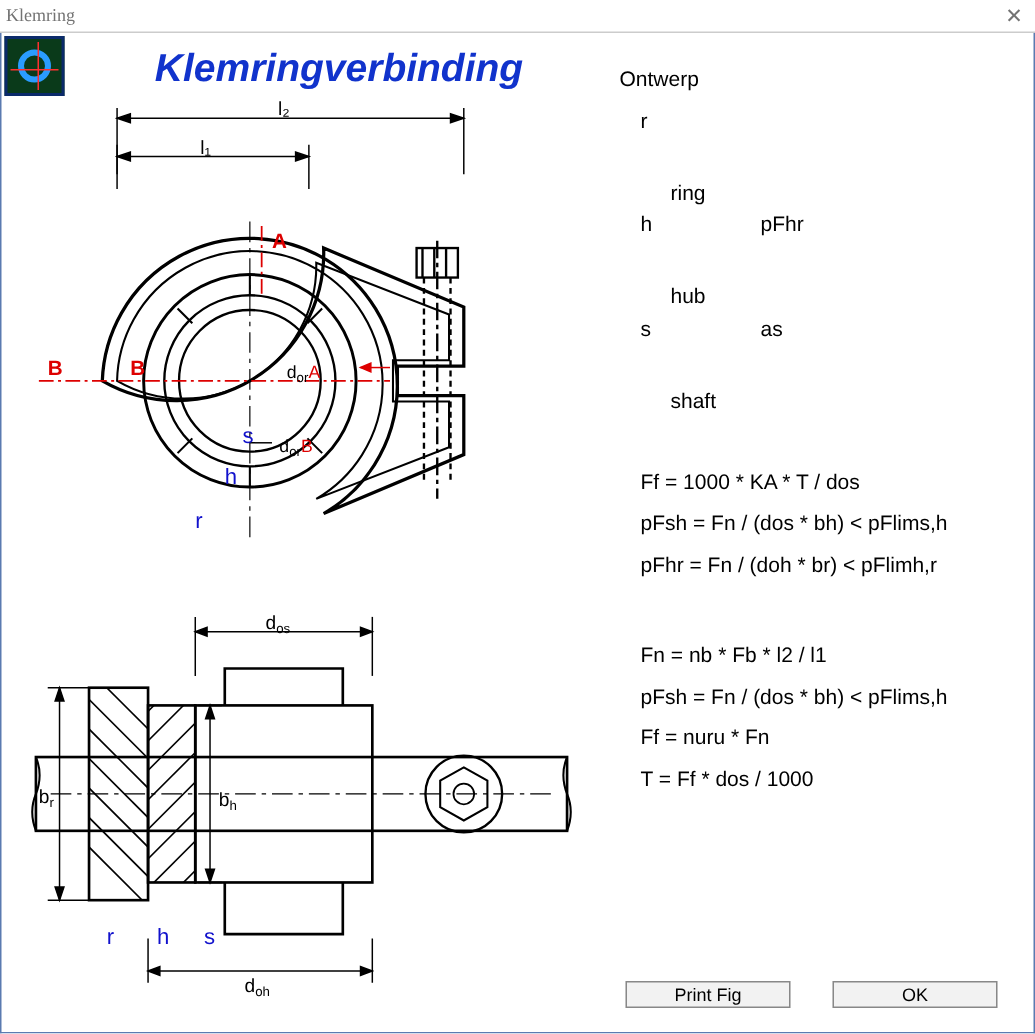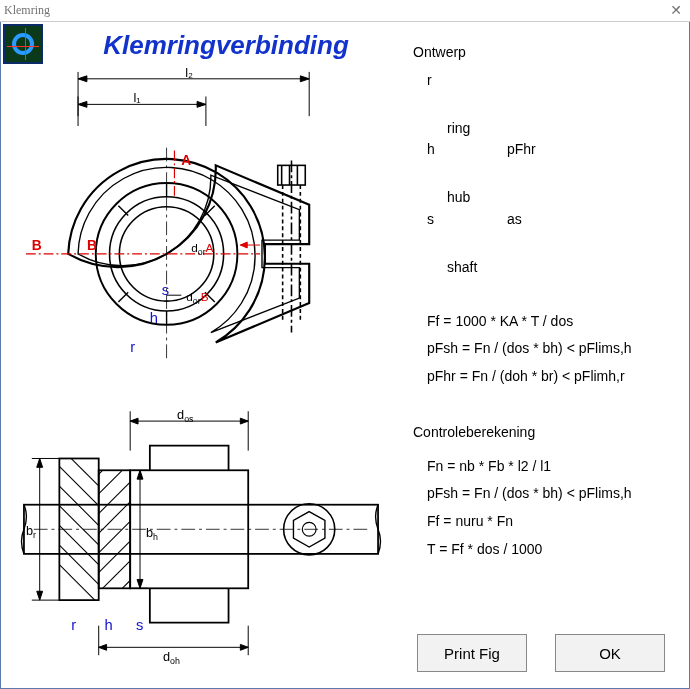--- a/index.html
+++ b/index.html
@@ -101,23 +101,23 @@
   .spacer { height: 26px; }
   .btnrow {
     margin-top: auto;
     display: flex;
     gap: 28px;
     justify-content: flex-start;
     padding: 6px 4px 8px 4px;
   }
   button {
     width: 110px;
-    height: 38px;
+    height: 18px;
     font-family: Arial, sans-serif;
-    font-size: 15px;
+    font-size: 12px;
     background: #f2f2f2;
     border: 1px solid #888;
     cursor: default;
   }
 </style>
 </head>
 <body>
 
 <div class="titlebar">
   <span>Klemring</span>
@@ -320,21 +320,20 @@
     </div>
 
     <div class="spacer"></div>
     <div class="formulas">
       <div>Ff = 1000 * KA * T / dos</div>
       <div>pFsh = Fn / (dos * bh)  &lt; pFlims,h</div>
       <div>pFhr = Fn / (doh * br)  &lt; pFlimh,r</div>
     </div>
 
     <div class="spacer"></div>
-    <div class="section-title">Controleberekening</div>
     <div class="formulas">
       <div>Fn = nb * Fb * l2 / l1</div>
       <div>pFsh = Fn / (dos * bh)  &lt; pFlims,h</div>
       <div>Ff = nuru * Fn</div>
       <div>T = Ff * dos / 1000</div>
     </div>
 
     <div class="btnrow">
       <button>Print Fig</button>
       <button>OK</button>

